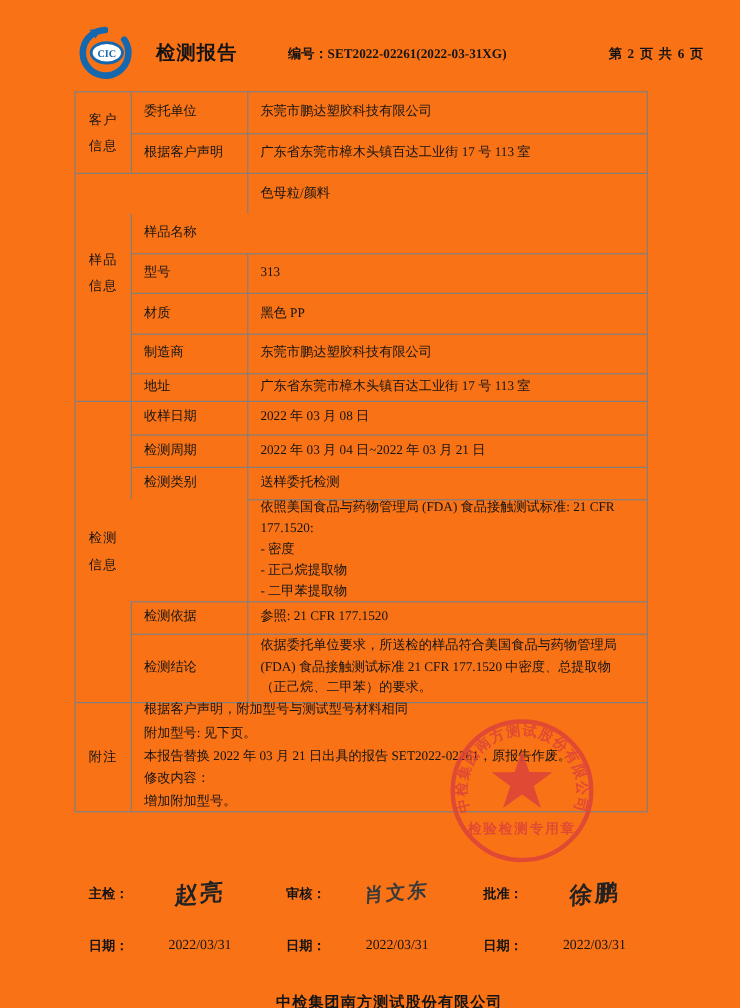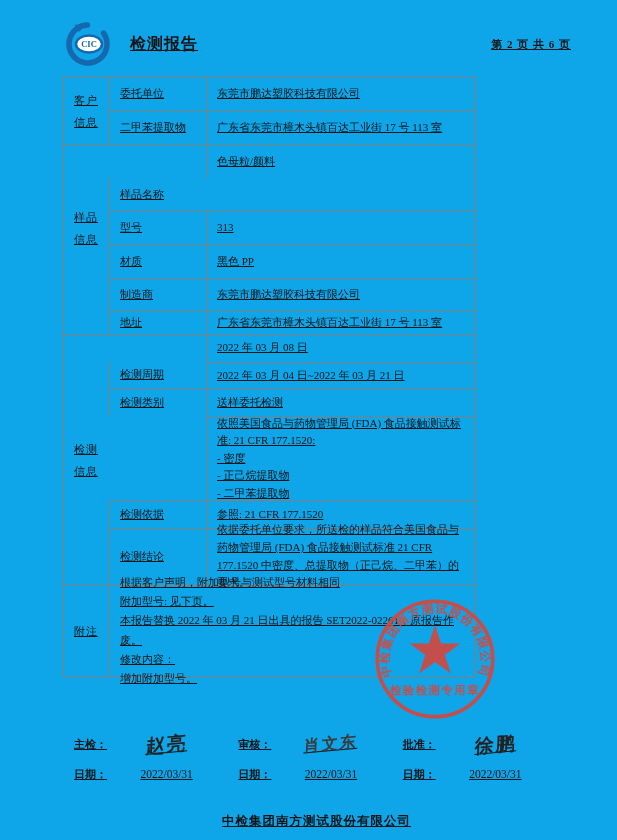--- a/index.html
+++ b/index.html
@@ -6,32 +6,32 @@
     --border:#7f7f7f;
     --ink:#141414;
     --blue:#1568ad;
     --red:#dd4438;
     --link:#0f1bc4;
   }
   *{margin:0;padding:0;box-sizing:border-box;}
   html,body{background:#e8e8e8;}
   body{font-family:"Liberation Serif","DejaVu Serif",serif;color:var(--ink);}
   .page{
-    position:relative;width:617px;height:840px;background:#0ea5e9;
-    margin:0 auto;overflow:hidden;padding:18px 46px 0 62px;text-decoration:underline;
+    position:relative;width:617px;height:840px;background:#f97316;
+    margin:0 auto;overflow:hidden;padding:18px 30px 0 62px;
   }
   
   .hdr{display:flex;align-items:center;height:52px;}
   .logo{width:52px;height:50px;flex:0 0 auto;}
   .hdr-title{font-size:16px;font-weight:bold;margin-left:16px;letter-spacing:1px;}
   .hdr-no{font-size:11px;font-weight:bold;margin-left:42px;white-space:nowrap;}
   .hdr-page{font-size:11px;font-weight:bold;margin-left:auto;white-space:nowrap;letter-spacing:1px;}
   
   .report-table{
-    margin-top:6px;width:414px;border:1px solid var(--border);
+    margin-top:6px;width:478px;border:1px solid var(--border);
     font-size:11px;
   }
   .sec{display:grid;grid-template-columns:46px 97px 1fr;}
   .sec + .sec{border-top:1px solid var(--border);}
   .cell{
     display:flex;align-items:center;padding:2px 10px;
     border-left:1px solid var(--border);border-top:1px solid var(--border);
     line-height:1.6;
   }
   .sec > .cell:nth-child(-n+3){border-top:none;}
@@ -39,21 +39,21 @@
     grid-column:1;border-left:none;justify-content:center;text-align:center;
     white-space:pre-line;letter-spacing:1px;line-height:2;padding:2px 4px;
   }
   .row-label{grid-column:2;}
   .row-value{grid-column:3;white-space:pre-line;}
   .notes-content{grid-column:2 / 4;white-space:pre-line;line-height:1.75;padding:6px 10px;}
   
   .sign-area{margin-top:46px;width:493px;position:relative;z-index:1;}
   .sign-row,.date-row{display:grid;grid-template-columns:1fr 1fr 1fr;}
   .sign-row{height:44px;align-items:center;}
-  .date-row{}
+  .date-row{margin-top:14px;}
   .sign-cell{display:flex;align-items:center;padding-left:12px;font-size:11px;}
   .sign-lab{font-weight:600;white-space:nowrap;}
   .sig{
     flex:1;text-align:center;font-size:19px;font-weight:600;color:#222;
     transform:rotate(-5deg) skewX(-8deg);letter-spacing:2px;
   }
   .sig.small{font-size:16px;color:#3a3a3a;}
   .date-val{flex:1;text-align:center;font-size:11.5px;}
   
   .stamp{position:absolute;left:368px;top:592px;width:134px;height:134px;z-index:5;pointer-events:none;opacity:.88;}
@@ -70,31 +70,32 @@
   <div class="hdr">
     <svg class="logo" viewBox="0 0 52 50">
       <g transform="rotate(-35 26 25)">
         <circle cx="26" cy="25" r="19" fill="none" stroke="#1568ad" stroke-width="5.5" stroke-dasharray="100 20" stroke-linecap="round"></circle>
         <polygon points="26,1.5 34,6.5 26,10.5" fill="#1568ad"></polygon>
       </g>
       <ellipse cx="27" cy="25" rx="13" ry="8.5" fill="#ffffff" stroke="#1568ad" stroke-width="2.4"></ellipse>
       <text x="27" y="28.3" text-anchor="middle" font-size="8.5" font-weight="bold" font-family="Liberation Serif, DejaVu Serif, serif" fill="#1568ad">CIC</text>
     </svg>
     <div class="hdr-title">检测报告</div>
+    <div class="hdr-no"><span>编号：</span><span>SET2022-02261(2022-03-31XG)</span></div>
     <div class="hdr-page">第 2 页 共 6 页</div>
   </div>
 
   <div class="report-table">
 
     <div class="sec" style="grid-template-rows:34px 33px;">
       <div class="cell sec-title" style="grid-row:1 / span 2;">客户
 信息</div>
       <div class="cell row-label">委托单位</div>
       <div class="cell row-value">东莞市鹏达塑胶科技有限公司</div>
-      <div class="cell row-label">二甲苯提取物</div>
+      <div class="cell row-label">根据客户声明</div>
       <div class="cell row-value">广东省东莞市樟木头镇百达工业街 17 号 113 室</div>
     </div>
 
     <div class="sec" style="grid-template-rows:33px 33px 33px 34px 33px;">
       <div class="cell sec-title" style="grid-row:1 / span 5;">样品
 信息</div>
       <div class="cell row-value">色母粒/颜料</div>
       <div class="cell row-label">样品名称</div>
       <div class="cell row-label">型号</div>
       <div class="cell row-value">313</div>
@@ -102,20 +103,21 @@
       <div class="cell row-value">黑色 PP</div>
       <div class="cell row-label">制造商</div>
       <div class="cell row-value">东莞市鹏达塑胶科技有限公司</div>
       <div class="cell row-label">地址</div>
       <div class="cell row-value">广东省东莞市樟木头镇百达工业街 17 号 113 室</div>
     </div>
 
     <div class="sec" style="grid-template-rows:27px 27px 27px 85px 27px 57px;">
       <div class="cell sec-title" style="grid-row:1 / span 6;">检测
 信息</div>
+      <div class="cell row-label">收样日期</div>
       <div class="cell row-value">2022 年 03 月 08 日</div>
       <div class="cell row-label">检测周期</div>
       <div class="cell row-value">2022 年 03 月 04 日~2022 年 03 月 21 日</div>
       <div class="cell row-label">检测类别</div>
       <div class="cell row-value">送样委托检测</div>
       <div class="cell row-value">依照美国食品与药物管理局 (FDA) 食品接触测试标准: 21 CFR 177.1520:
 - 密度
 - 正己烷提取物
 - 二甲苯提取物</div>
       <div class="cell row-label">检测依据</div>

